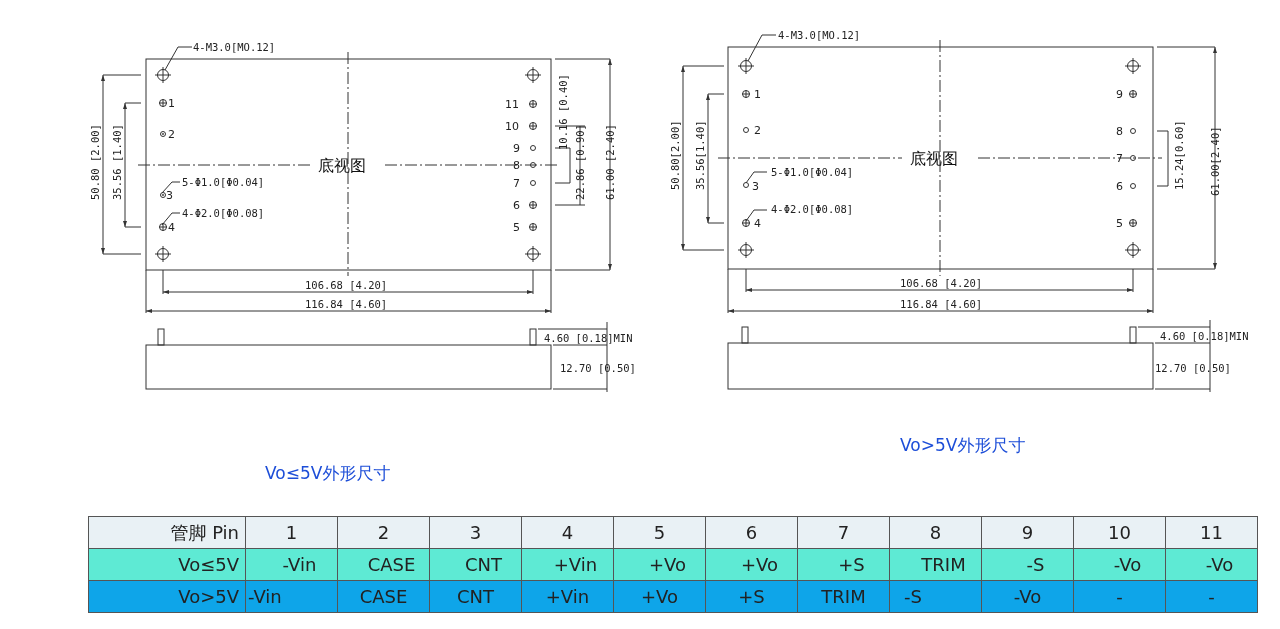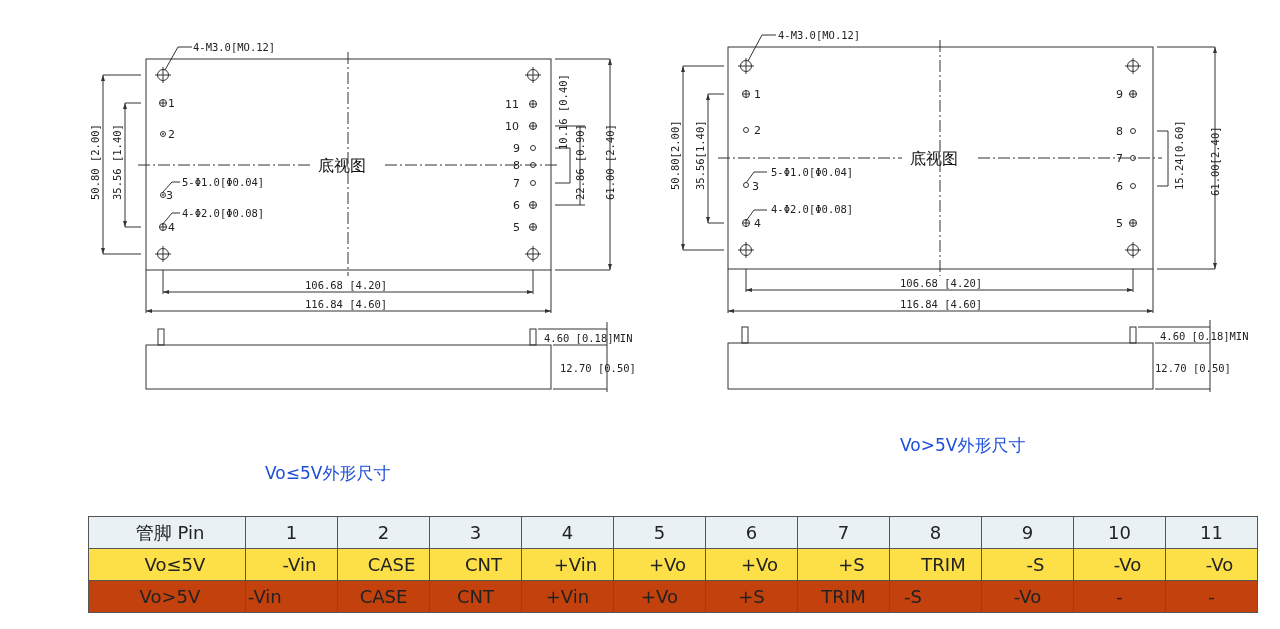--- a/index.html
+++ b/index.html
@@ -5,23 +5,23 @@
   html, body { margin: 0; padding: 0; background: #ffffff; }
   body { width: 1280px; height: 629px; position: relative; overflow: hidden; font-family: "DejaVu Sans", sans-serif; }
   svg text { font-family: "DejaVu Sans Mono", monospace; fill: #222; }
   .dim { font-size: 10.5px; }
   .lbl { font-size: 11px; font-family: "DejaVu Sans", sans-serif; }
   .cn { font-size: 16px; font-family: "DejaVu Sans", sans-serif; fill: #111; }
   .caption { position: absolute; font-size: 17px; color: #1d4ed8; font-family: "DejaVu Sans", sans-serif; }
   table.pins { position: absolute; left: 88px; top: 516px; border-collapse: collapse; font-family: "DejaVu Sans", sans-serif; font-size: 18px; color: #222; }
   table.pins td { border: 1.5px solid #555; height: 31px; padding: 0 6px; text-align: center; }
   table.pins tr:nth-child(1) td { background: #e9f1f5; }
-  table.pins tr:nth-child(2) td { background: #fde047; padding-left: 22px; }
-  table.pins tr:nth-child(3) td { background: #c2410c; }
-  table.pins td.first { text-align: center; padding-left: 12px; }
+  table.pins tr:nth-child(2) td { background: #5eead4; padding-left: 22px; }
+  table.pins tr:nth-child(3) td { background: #0ea5e9; }
+  table.pins td.first { text-align: right; padding-left: 12px; }
 </style>
 </head>
 <body>
 
 <svg width="660" height="400" style="position:absolute;left:0;top:0" viewBox="0 0 660 400">
   <g stroke="#333" fill="none" stroke-width="1">
 
     <rect x="146" y="59" width="405" height="211"></rect>
 
     <line x1="348" y1="52" x2="348" y2="276" stroke-dasharray="12,3,2,3"></line>

